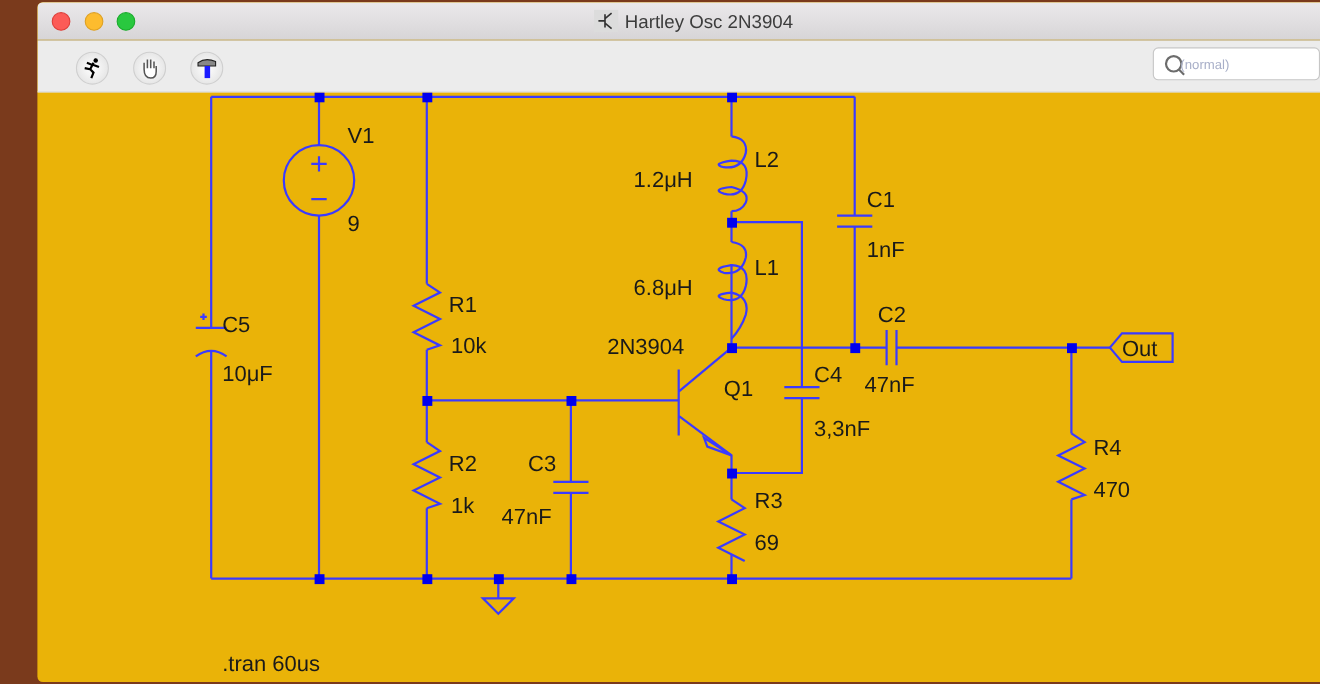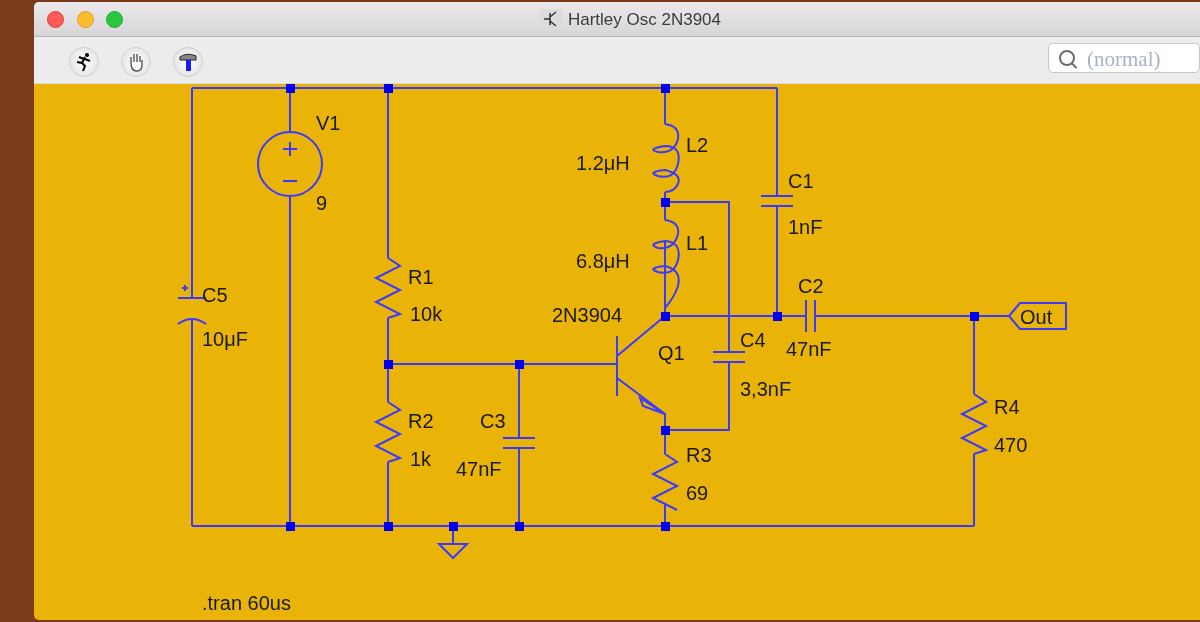--- a/index.html
+++ b/index.html
@@ -10,21 +10,21 @@
   .t-close { left:13px; background:#fc5b57; border:1px solid #de3f3a; }
   .t-min { left:43px; background:#fdbc2e; border:1px solid #dea123; }
   .t-max { left:72px; background:#29c83f; border:1px solid #1aac2c; }
   .title { position:absolute; left:0; right:0; top:7px; text-align:center; font-size:17px; color:#3c3c3c; }
   .title-icon { display:inline-block; width:22px; height:20px; vertical-align:-4px; margin-right:6px; background:#dcdcdc; }
   .toolbar { position:absolute; left:0; top:35px; width:100%; height:46px; background:#ececec; border-bottom:1px solid #dcdcdc; }
   .tool { position:absolute; top:10px; width:28px; height:28px; border-radius:50%; background:radial-gradient(#ffffff,#dddddd); border:1px solid #cfcfcf; display:flex; align-items:center; justify-content:center; font-size:16px; }
   .search { position:absolute; right:27px; top:6px; width:152px; height:30px; background:#fff; border:1px solid #c6c6c6; border-radius:5px; box-sizing:border-box; }
   .search-icon { position:absolute; left:10px; top:6px; width:12px; height:12px; border:2px solid #6c6c6c; border-radius:50%; }
   .search-icon::after { content:""; position:absolute; width:2px; height:7px; background:#6c6c6c; left:12px; top:10px; transform:rotate(-45deg); }
-  .search input { position:absolute; left:36px; top:3px; width:110px; height:22px; border:none; outline:none; font-size:21px; color:#9aa0b8; background:transparent; font-family:Liberation Serif, serif; }
+  .search input { position:absolute; left:22px; top:3px; width:110px; height:22px; border:none; outline:none; font-size:12px; color:#9aa0b8; background:transparent; font-family:Liberation Sans, sans-serif; }
   .search input::placeholder { color:#a8afc8; }
   .canvas { position:absolute; left:0; top:82px; }
   .lbl { font-family:"Liberation Sans", sans-serif; font-size:20px; fill:#1a1a1a; }
   .w { stroke:#3a3aff; stroke-width:2; fill:none; }
   .j { fill:#0000ee; }
 </style>
 </head>
 <body>
 
 <div class="window">

